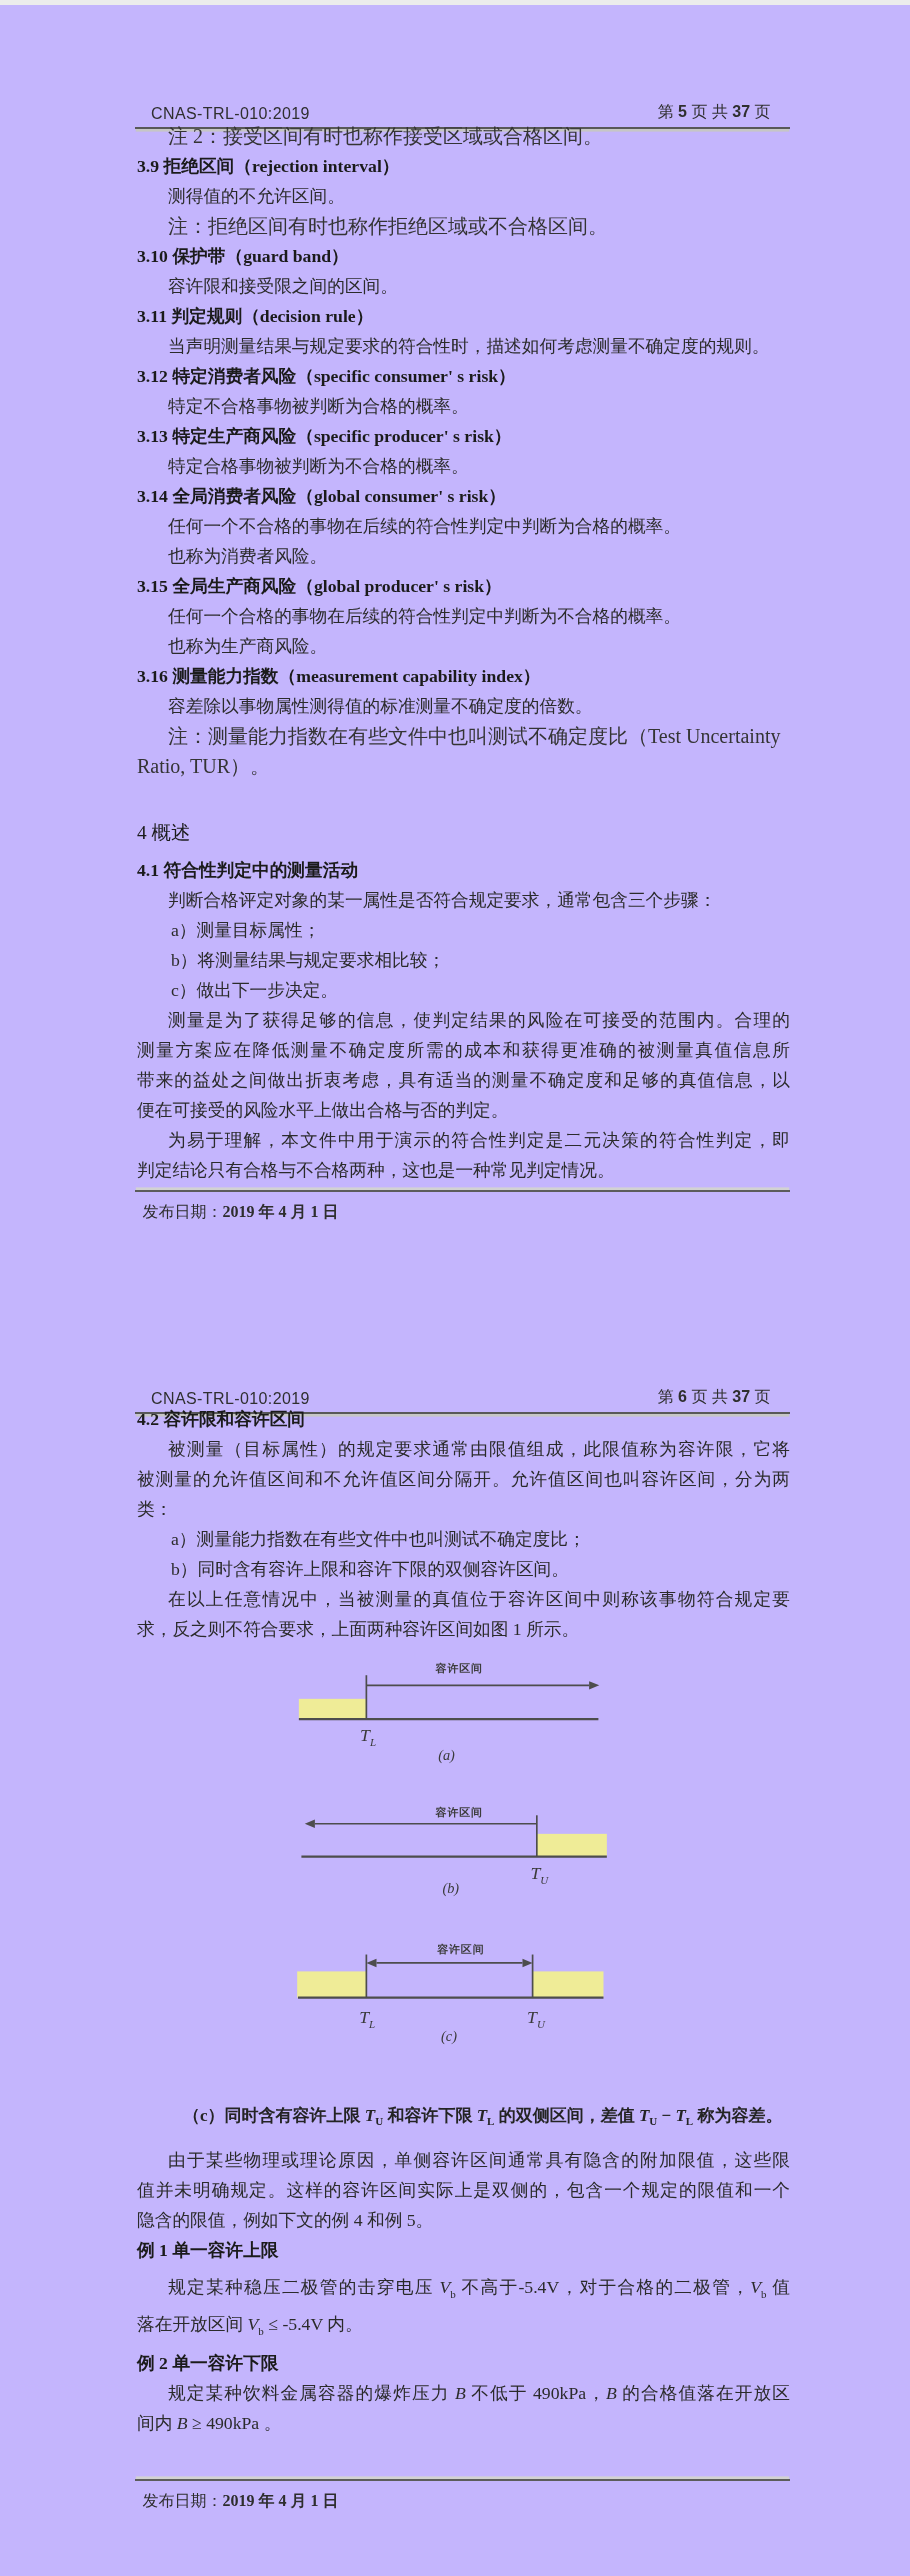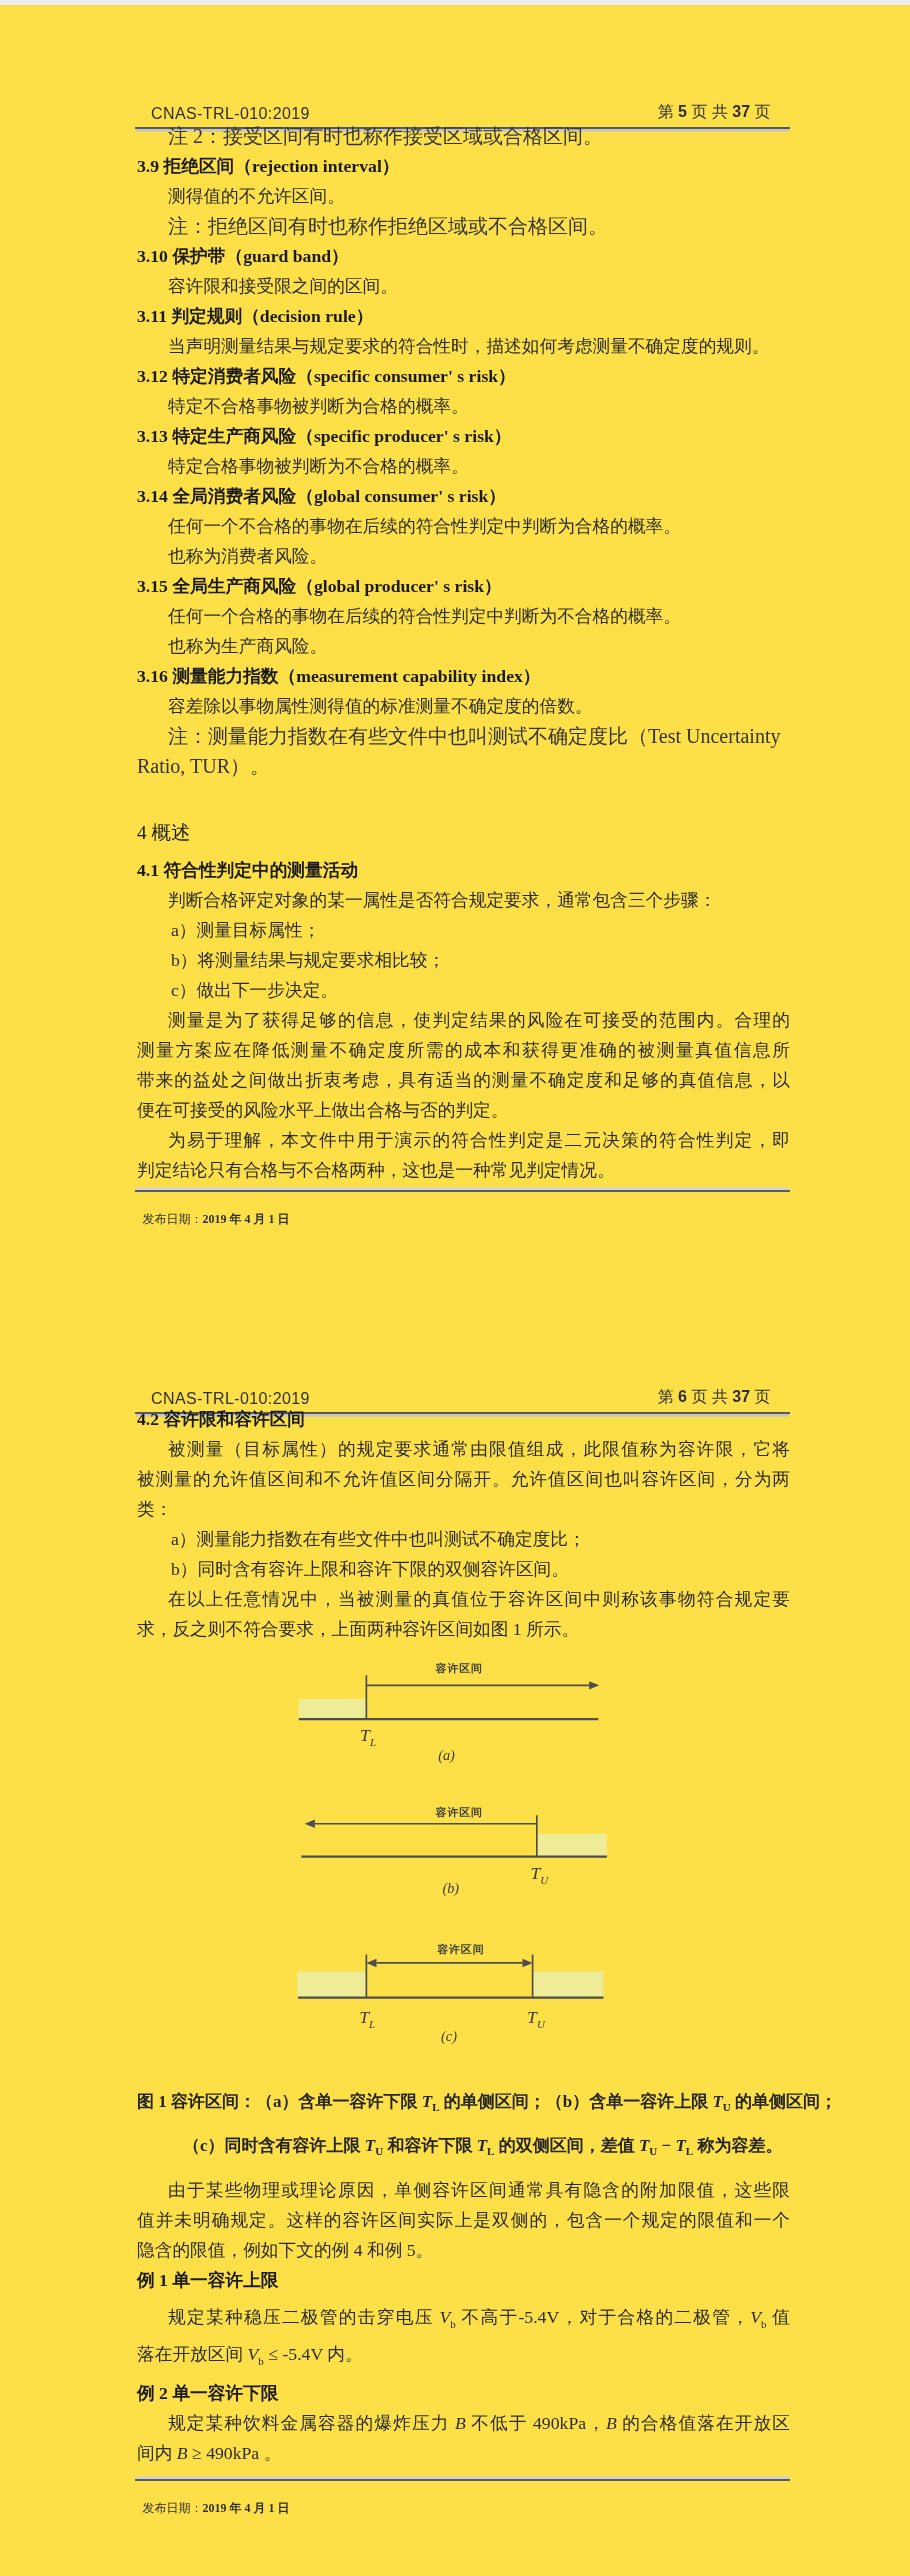--- a/index.html
+++ b/index.html
@@ -1,27 +1,27 @@
 <!DOCTYPE html>
 <html style="font-size:13.5px"><head>
 <meta charset="utf-8">
 <style>
   html,body{margin:0;padding:0;background:#fefefe;}
-  .canvas{position:relative;width:911px;height:2576px;background:#fde047;overflow:hidden;
+  .canvas{position:relative;width:911px;height:2576px;background:#c4b5fd;overflow:hidden;
           font-family:"Liberation Serif",serif;}
   .edge-top{position:absolute;top:0;left:0;width:911px;height:5px;background:#ececec;}
 
   
   .pg-header{position:absolute;left:135px;width:655px;display:flex;justify-content:space-between;
              align-items:flex-end;font-family:"Liberation Sans",sans-serif;font-size:16px;color:#2f2f2f;
              padding:0 0 4.2px 0;border-bottom:2.5px solid #585858;box-shadow:0 3.4px 0 -0.8px #c6c6c6;}
   .hdr-code{padding-left:16px;letter-spacing:0.4px;}
   .hdr-page{padding-right:19.4px;margin-top:40px;}
   .pg-footer{position:absolute;left:135px;width:655px;border-top:2.5px solid #5c5c5c;
-             box-shadow:0 -3.4px 0 -0.8px #d2d2d2;padding-top:19px;font-size:12px;color:#2e2e2e;}
+             box-shadow:0 -3.4px 0 -0.8px #d2d2d2;padding-top:10px;font-size:16px;color:#2e2e2e;}
   .pg-footer .inner{padding-left:7.6px;}
 
   
   .pg-body{position:absolute;left:137px;width:653px;color:#2b2b2b;}
   .ln{height:30px;line-height:30px;font-size:17.7px;white-space:nowrap;}
   .ln.j{white-space:normal;text-align:justify;text-align-last:justify;}
   .h{font-weight:bold;color:#1b1b1b;}
   .h1{font-size:19.4px;font-weight:normal;color:#1b1b1b;}
   .n{font-size:20px;color:#343434;}
   .ti{padding-left:31px;}
@@ -161,21 +161,20 @@
           <text class="tlab" x="283" y="449" text-anchor="middle">
             <tspan>T</tspan><tspan class="tsub" dy="6">U</tspan>
           </text>
           <text class="plab" x="180" y="470" text-anchor="middle">(c)</text>
         </g>
       </svg>
     </div>
 
     <div>
 
-    <div class="ln cap"><span>图 1  容许区间：（a）含单一容许下限 </span><span class="it">T</span><sub class="sb">L</sub><span> 的单侧区间；（b）含单一容许上限 </span><span class="it">T</span><sub class="sb">U</sub><span> 的单侧区间；</span></div>
         <div class="ln cap cap2 mt18"><span>（c）同时含有容许上限 </span><span class="it">T</span><sub class="sb">U</sub><span> 和容许下限 </span><span class="it">T</span><sub class="sb">L</sub><span> 的双侧区间，差值 </span><span class="it">T</span><sub class="sb">U</sub><span> − </span><span class="it">T</span><sub class="sb">L</sub><span> 称为容差。</span></div>
         <div class="ln b ti j mt17">由于某些物理或理论原因，单侧容许区间通常具有隐含的附加限值，这些限</div>
         <div class="ln b j">值并未明确规定。这样的容许区间实际上是双侧的，包含一个规定的限值和一个</div>
         <div class="ln b">隐含的限值，例如下文的例 4 和例 5。</div>
         <div class="ln h">例 1  单一容许上限</div>
         <div class="ln b ti j mt8"><span>规定某种稳压二极管的击穿电压 </span><span class="it">V</span><sub class="sb">b</sub><span> 不高于-5.4V，对于合格的二极管，</span><span class="it">V</span><sub class="sb">b</sub><span> 值</span></div>
         <div class="ln b mt22"><span>落在开放区间 </span><span class="it">V</span><sub class="sb">b</sub><span> ≤ -5.4V 内。</span></div>
         <div class="ln h mt11">例 2  单一容许下限</div>
         <div class="ln b ti j"><span>规定某种饮料金属容器的爆炸压力 </span><span class="it">B</span><span> 不低于 490kPa，</span><span class="it">B</span><span> 的合格值落在开放区</span></div>
         <div class="ln b"><span>间内 </span><span class="it">B</span><span> ≥ 490kPa 。</span></div>

